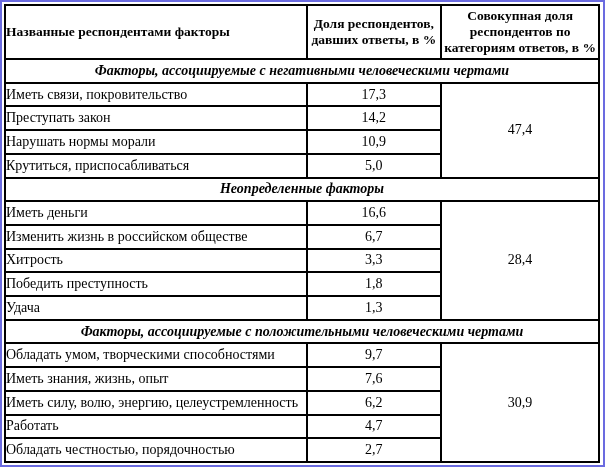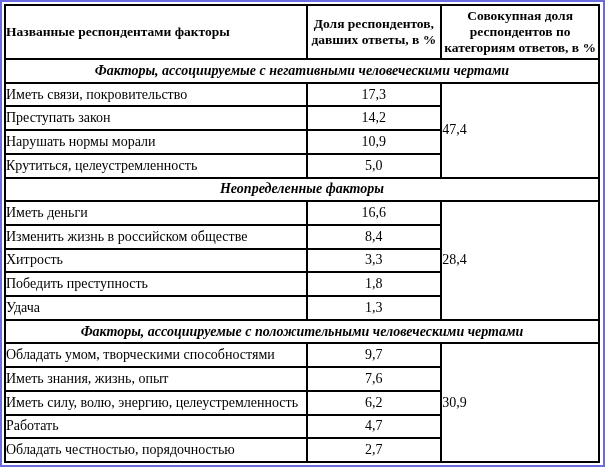--- a/index.html
+++ b/index.html
@@ -66,20 +66,21 @@
     text-align: left;
     padding-left: 5px;
     padding-right: 3px;
     white-space: nowrap;
   }
   td.share {
     text-align: center;
     border-radius: 12px;
   }
   td.total {
+    text-align: center;
     vertical-align: middle;
   }
 </style>
 </head>
 <body>
 
 <div class="frame">
   <table class="factors">
     <colgroup>
       <col class="c1">
@@ -104,34 +105,34 @@
         </tr>
         <tr class="data-row">
           <td class="factor">Преступать закон</td>
           <td class="share">14,2</td>
         </tr>
         <tr class="data-row">
           <td class="factor">Нарушать нормы морали</td>
           <td class="share">10,9</td>
         </tr>
         <tr class="data-row">
-          <td class="factor">Крутиться, целеустремленность</td>
+          <td class="factor">Крутиться, приспосабливаться</td>
           <td class="share">5,0</td>
         </tr>
         <tr class="section-row">
           <td colspan="3">Неопределенные факторы</td>
         </tr>
         <tr class="data-row">
           <td class="factor">Иметь деньги</td>
           <td class="share">16,6</td>
           <td class="total" rowspan="5">28,4</td>
         </tr>
         <tr class="data-row">
           <td class="factor">Изменить жизнь в российском обществе</td>
-          <td class="share">8,4</td>
+          <td class="share">6,7</td>
         </tr>
         <tr class="data-row">
           <td class="factor">Хитрость</td>
           <td class="share">3,3</td>
         </tr>
         <tr class="data-row">
           <td class="factor">Победить преступность</td>
           <td class="share">1,8</td>
         </tr>
         <tr class="data-row">

